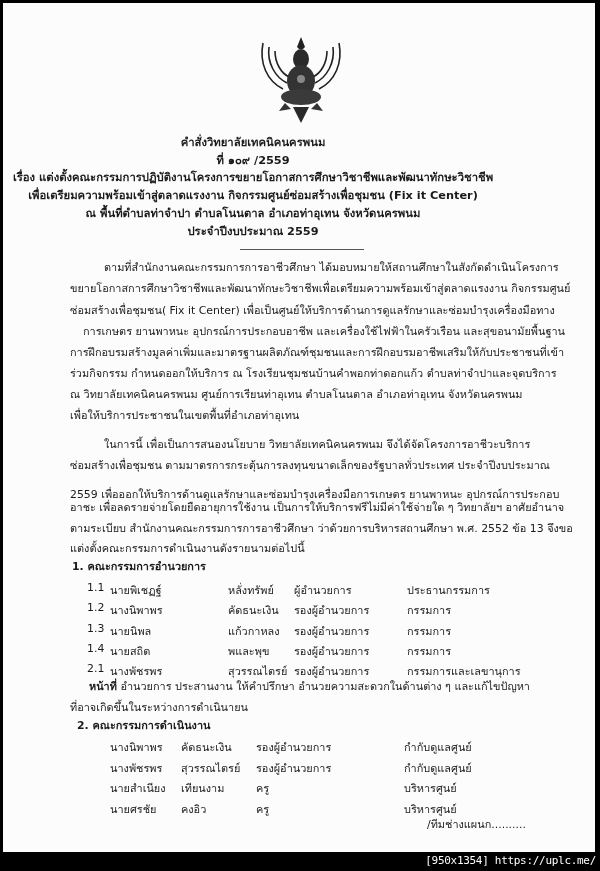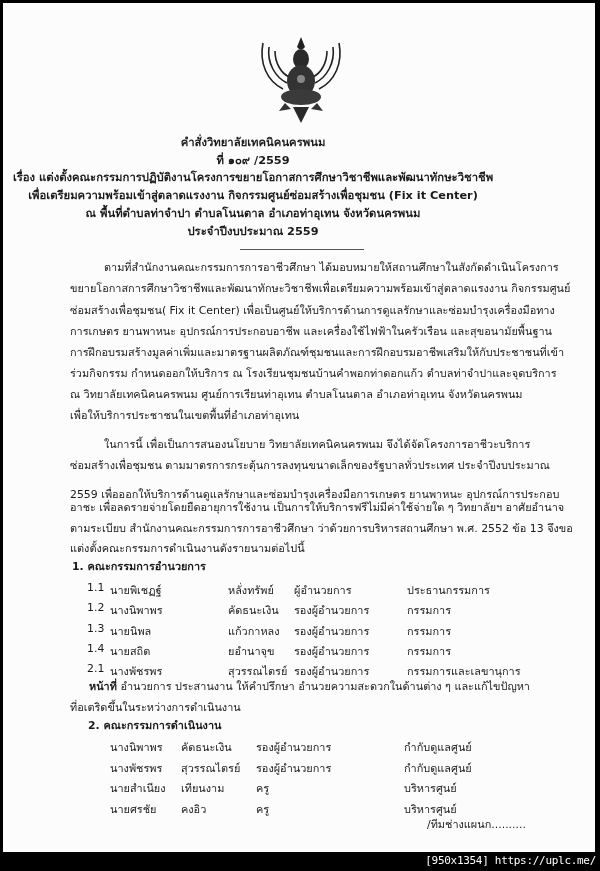--- a/index.html
+++ b/index.html
@@ -56,21 +56,21 @@
   <div class="head" style="top:165px;">เรื่อง  แต่งตั้งคณะกรรมการปฏิบัติงานโครงการขยายโอกาสการศึกษาวิชาชีพและพัฒนาทักษะวิชาชีพ</div>
   <div class="head" style="top:183px;">เพื่อเตรียมความพร้อมเข้าสู่ตลาดแรงงาน กิจกรรมศูนย์ซ่อมสร้างเพื่อชุมชน (Fix it Center)</div>
   <div class="head" style="top:201px;">ณ พื้นที่ตำบลท่าจำปา  ตำบลโนนตาล  อำเภอท่าอุเทน  จังหวัดนครพนม</div>
   <div class="head" style="top:219px;">ประจำปีงบประมาณ 2559</div>
 
   <div class="rule"></div>
 
   <div class="line" style="left:101px; top:258px;">ตามที่สำนักงานคณะกรรมการการอาชีวศึกษา ได้มอบหมายให้สถานศึกษาในสังกัดดำเนินโครงการ</div>
   <div class="line" style="left:67px; top:279px;">ขยายโอกาสการศึกษาวิชาชีพและพัฒนาทักษะวิชาชีพเพื่อเตรียมความพร้อมเข้าสู่ตลาดแรงงาน กิจกรรมศูนย์</div>
   <div class="line" style="left:67px; top:301px;">ซ่อมสร้างเพื่อชุมชน( Fix  it  Center) เพื่อเป็นศูนย์ให้บริการด้านการดูแลรักษาและซ่อมบำรุงเครื่องมือทาง</div>
-  <div class="line" style="left:67px; top:322px;">การเกษตร ยานพาหนะ อุปกรณ์การประกอบอาชีพ และเครื่องใช้ไฟฟ้าในครัวเรือน และสุขอนามัยพื้นฐาน</div>
+  <div class="line" style="left:80px; top:322px;">การเกษตร ยานพาหนะ อุปกรณ์การประกอบอาชีพ และเครื่องใช้ไฟฟ้าในครัวเรือน และสุขอนามัยพื้นฐาน</div>
   <div class="line" style="left:67px; top:343px;">การฝึกอบรมสร้างมูลค่าเพิ่มและมาตรฐานผลิตภัณฑ์ชุมชนและการฝึกอบรมอาชีพเสริมให้กับประชาชนที่เข้า</div>
   <div class="line" style="left:67px; top:364px;">ร่วมกิจกรรม กำหนดออกให้บริการ ณ โรงเรียนชุมชนบ้านคำพอกท่าดอกแก้ว ตำบลท่าจำปาและจุดบริการ</div>
   <div class="line" style="left:67px; top:385px;">ณ วิทยาลัยเทคนิคนครพนม ศูนย์การเรียนท่าอุเทน   ตำบลโนนตาล  อำเภอท่าอุเทน   จังหวัดนครพนม</div>
   <div class="line" style="left:67px; top:406px;">เพื่อให้บริการประชาชนในเขตพื้นที่อำเภอท่าอุเทน</div>
 
   <div class="line" style="left:67px; top:456px;">ซ่อมสร้างเพื่อชุมชน  ตามมาตรการกระตุ้นการลงทุนขนาดเล็กของรัฐบาลทั่วประเทศ ประจำปีงบประมาณ</div>
   <div class="line" style="left:101px; top:435px;">ในการนี้ เพื่อเป็นการสนองนโยบาย วิทยาลัยเทคนิคนครพนม จึงได้จัดโครงการอาชีวะบริการ</div>
   <div class="line" style="left:67px; top:477px;margin-top:8px;">2559 เพื่อออกให้บริการด้านดูแลรักษาและซ่อมบำรุงเครื่องมือการเกษตร ยานพาหนะ อุปกรณ์การประกอบ</div>
   <div class="line" style="left:67px; top:498px;">อาชะ เพื่อลดรายจ่ายโดยยืดอายุการใช้งาน เป็นการให้บริการฟรีไม่มีค่าใช้จ่ายใด ๆ วิทยาลัยฯ อาศัยอำนาจ</div>
   <div class="line" style="left:67px; top:519px;">ตามระเบียบ สำนักงานคณะกรรมการการอาชีวศึกษา ว่าด้วยการบริหารสถานศึกษา พ.ศ. 2552 ข้อ 13 จึงขอ</div>
@@ -95,38 +95,38 @@
   <div class="row" style="left:0; top:619px; width:592px;">
     <span class="cell" style="left:84px;">1.3</span>
     <span class="cell" style="left:107px;">นายนิพล</span>
     <span class="cell" style="left:225px;">แก้วกาหลง</span>
     <span class="cell" style="left:291px;">รองผู้อำนวยการ</span>
     <span class="cell" style="left:404px;">กรรมการ</span>
   </div>
   <div class="row" style="left:0; top:639px; width:592px;">
     <span class="cell" style="left:84px;">1.4</span>
     <span class="cell" style="left:107px;">นายสถิต</span>
-    <span class="cell" style="left:225px;">ยอำนาจุข</span>
+    <span class="cell" style="left:225px;">พและพุข</span>
     <span class="cell" style="left:291px;">รองผู้อำนวยการ</span>
     <span class="cell" style="left:404px;">กรรมการ</span>
   </div>
   <div class="row" style="left:0; top:659px; width:592px;">
     <span class="cell" style="left:84px;">2.1</span>
     <span class="cell" style="left:107px;">นางพัชรพร</span>
     <span class="cell" style="left:225px;">สุวรรณไตรย์</span>
     <span class="cell" style="left:291px;">รองผู้อำนวยการ</span>
     <span class="cell" style="left:404px;">กรรมการและเลขานุการ</span>
   </div>
 
   <div class="line" style="left:86px; top:677px;">
     <span class="bold">หน้าที่</span><span>  อำนวยการ ประสานงาน ให้คำปรึกษา อำนวยความสะดวกในด้านต่าง ๆ และแก้ไขปัญหา</span>
   </div>
-  <div class="line" style="left:67px; top:698px;">ที่อเตริดขึ้นในระหว่างการดำเนินงาน</div>
+  <div class="line" style="left:67px; top:698px;">ที่อาจเกิดขึ้นในระหว่างการดำเนินายน</div>
 
-  <div class="line bold" style="left:85px; top:716px;">2. คณะกรรมการดำเนินงาน</div>
+  <div class="line bold" style="left:74px; top:716px;">2. คณะกรรมการดำเนินงาน</div>
 
   <div class="row" style="left:0; top:735px; width:592px;">
     <span class="cell" style="left:107px;">นางนิพาพร</span>
     <span class="cell" style="left:178px;">คัดธนะเงิน</span>
     <span class="cell" style="left:253px;">รองผู้อำนวยการ</span>
     <span class="cell" style="left:401px;">กำกับดูแลศูนย์</span>
   </div>
   <div class="row" style="left:0; top:756px; width:592px;">
     <span class="cell" style="left:107px;">นางพัชรพร</span>
     <span class="cell" style="left:178px;">สุวรรณไตรย์</span>

